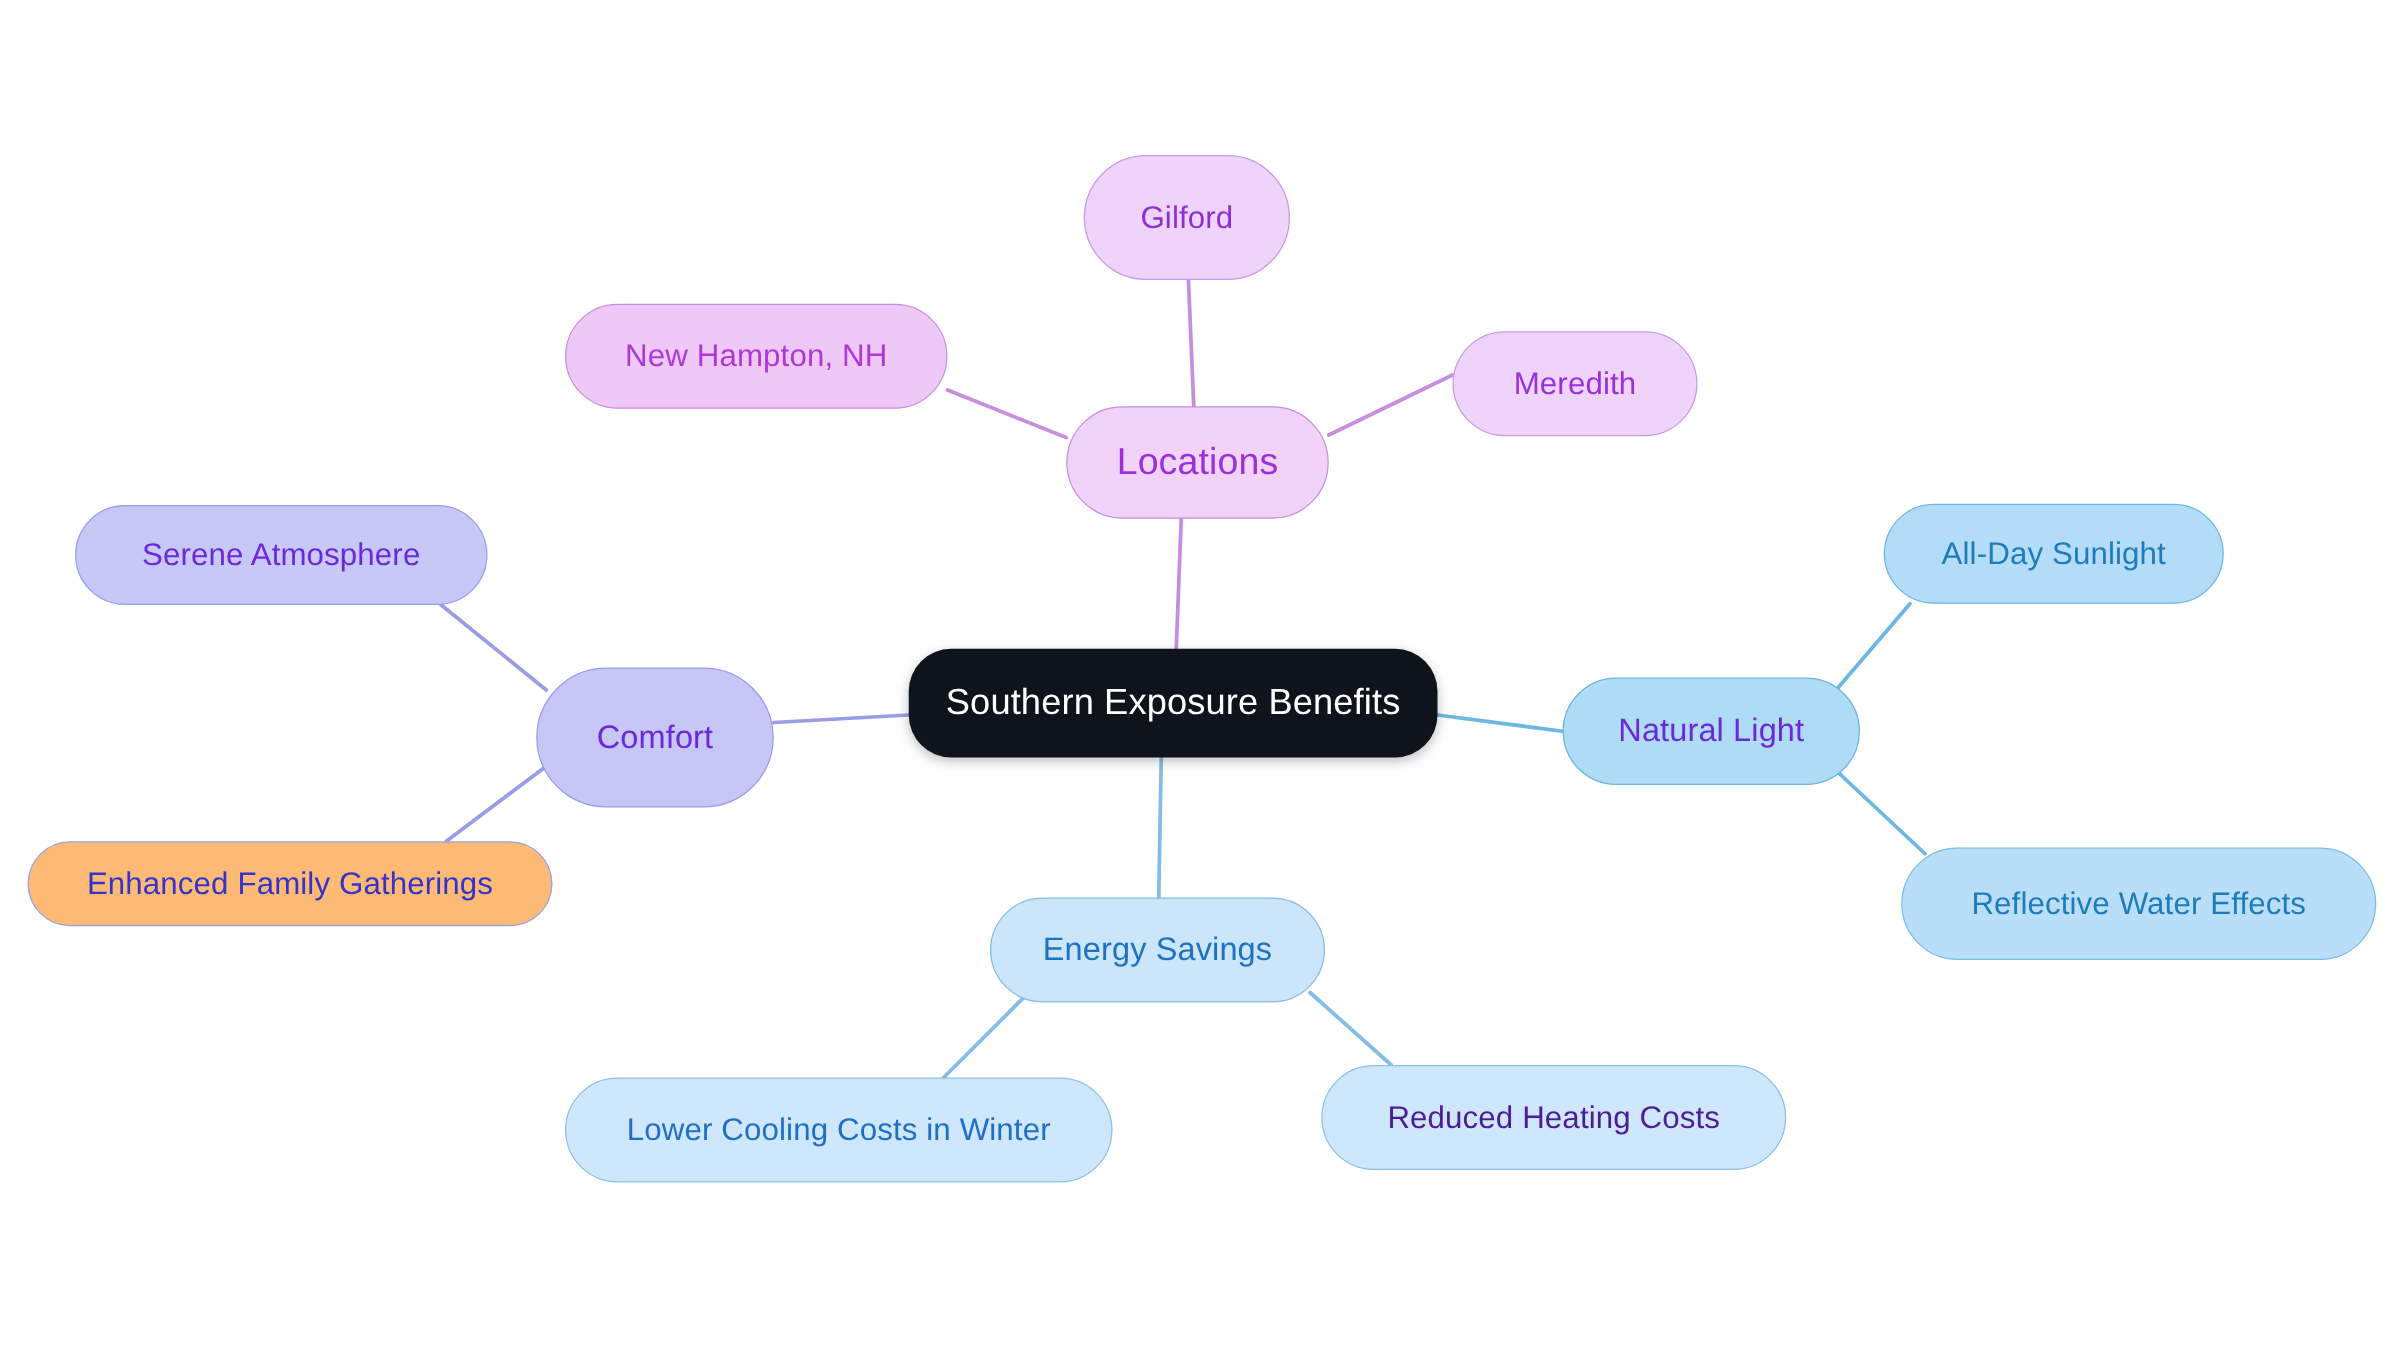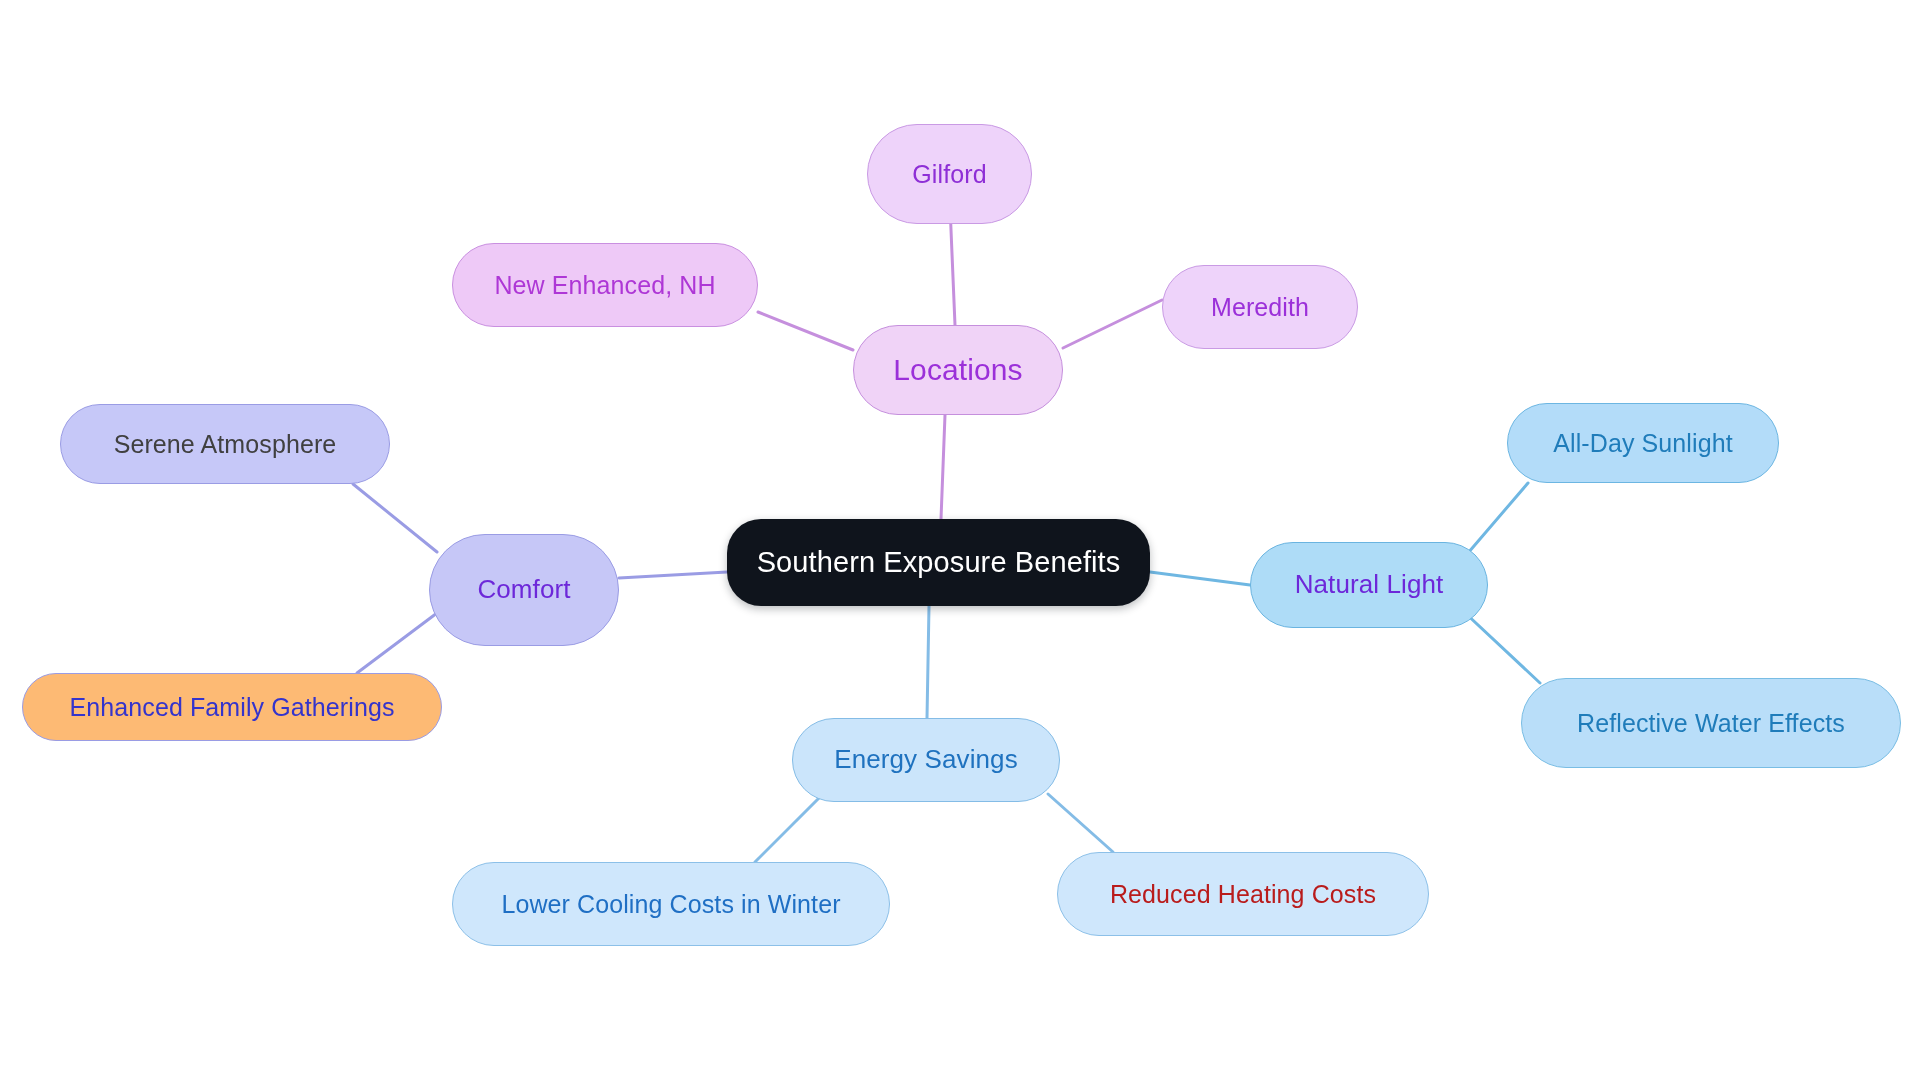--- a/index.html
+++ b/index.html
@@ -73,47 +73,47 @@
       <div class="mm-node root" style="left: 727px; top: 519px; width: 423px; height: 87px; background: rgb(15, 20, 28); border-color: rgb(15, 20, 28); color: rgb(255, 255, 255); font-size: 29px;">
         <span>Southern Exposure Benefits</span>
       </div>
       <div class="mm-node branch" style="left: 853px; top: 325px; width: 210px; height: 90px; background: rgb(240, 211, 247); border-color: rgb(197, 143, 221); color: rgb(155, 48, 217); font-size: 30px;">
         <span>Locations</span>
       </div>
       <div class="mm-node leaf" style="left: 867px; top: 124px; width: 165px; height: 100px; background: rgb(238, 211, 250); border-color: rgb(201, 154, 228); color: rgb(142, 47, 214); font-size: 25px;">
         <span>Gilford</span>
       </div>
       <div class="mm-node leaf" style="left: 452px; top: 243px; width: 306px; height: 84px; background: rgb(238, 201, 247); border-color: rgb(201, 143, 224); color: rgb(174, 55, 214); font-size: 25px;">
-        <span>New Enhanced, NH</span>
+        <span>New Hampton, NH</span>
       </div>
       <div class="mm-node leaf" style="left: 1162px; top: 265px; width: 196px; height: 84px; background: rgb(238, 211, 250); border-color: rgb(201, 154, 228); color: rgb(155, 48, 217); font-size: 25px;">
         <span>Meredith</span>
       </div>
       <div class="mm-node branch" style="left: 1250px; top: 542px; width: 238px; height: 86px; background: rgb(174, 220, 247); border-color: rgb(106, 180, 224); color: #6d28d9; font-size: 26px;">
         <span>Natural Light</span>
       </div>
       <div class="mm-node leaf" style="left: 1507px; top: 403px; width: 272px; height: 80px; background: rgb(179, 220, 249); border-color: rgb(108, 182, 226); color: rgb(31, 124, 186); font-size: 25px;">
         <span>All-Day Sunlight</span>
       </div>
       <div class="mm-node leaf" style="left: 1521px; top: 678px; width: 380px; height: 90px; background: rgb(185, 222, 249); border-color: rgb(121, 189, 228); color: rgb(31, 124, 186); font-size: 25px;">
         <span>Reflective Water Effects</span>
       </div>
       <div class="mm-node branch" style="left: 792px; top: 718px; width: 268px; height: 84px; background: rgb(203, 229, 251); border-color: rgb(132, 188, 230); color: rgb(31, 114, 191); font-size: 26px;">
         <span>Energy Savings</span>
       </div>
       <div class="mm-node leaf" style="left: 452px; top: 862px; width: 438px; height: 84px; background: rgb(207, 231, 252); border-color: rgb(140, 192, 232); color: rgb(31, 111, 196); font-size: 25px;">
         <span>Lower Cooling Costs in Winter</span>
       </div>
-      <div class="mm-node leaf" style="left: 1057px; top: 852px; width: 372px; height: 84px; background: rgb(207, 231, 252); border-color: rgb(140, 192, 232); color: #b91c1c; font-size: 25px;">
+      <div class="mm-node leaf" style="left: 1057px; top: 852px; width: 372px; height: 84px; background: rgb(207, 231, 252); border-color: rgb(140, 192, 232); color: #4c1d95; font-size: 25px;">
         <span>Reduced Heating Costs</span>
       </div>
       <div class="mm-node branch" style="left: 429px; top: 534px; width: 190px; height: 112px; background: rgb(198, 199, 247); border-color: rgb(154, 156, 228); color: #6d28d9; font-size: 26px;">
         <span>Comfort</span>
       </div>
-      <div class="mm-node leaf" style="left: 60px; top: 404px; width: 330px; height: 80px; background: rgb(198, 200, 248); border-color: rgb(154, 156, 228); color: #404040; font-size: 25px;">
+      <div class="mm-node leaf" style="left: 60px; top: 404px; width: 330px; height: 80px; background: rgb(198, 200, 248); border-color: rgb(154, 156, 228); color: #6d28d9; font-size: 25px;">
         <span>Serene Atmosphere</span>
       </div>
       <div class="mm-node leaf" style="left: 22px; top: 673px; width: 420px; height: 68px; background: #fdba74; border-color: rgb(154, 156, 228); color: rgb(52, 52, 204); font-size: 25px;">
         <span>Enhanced Family Gatherings</span>
       </div>
     </div>
 
 </div>
 
 </body></html>

